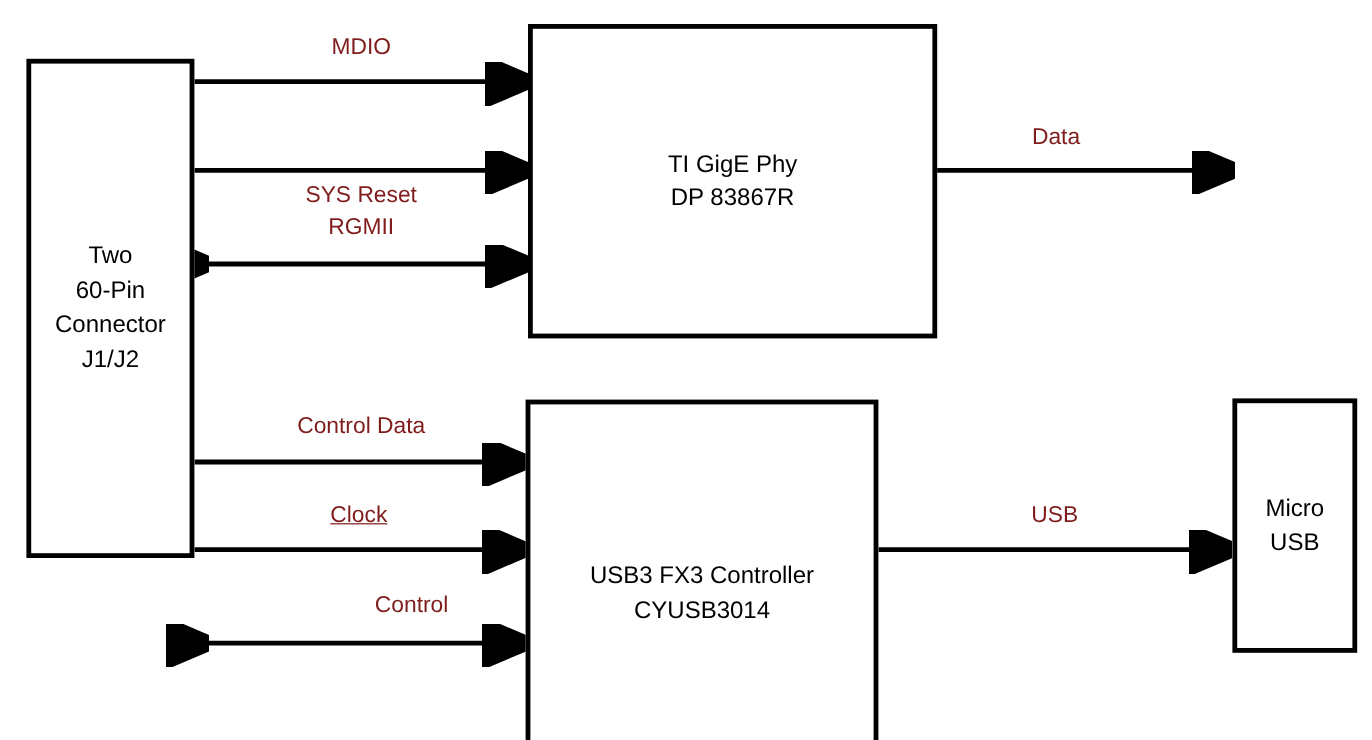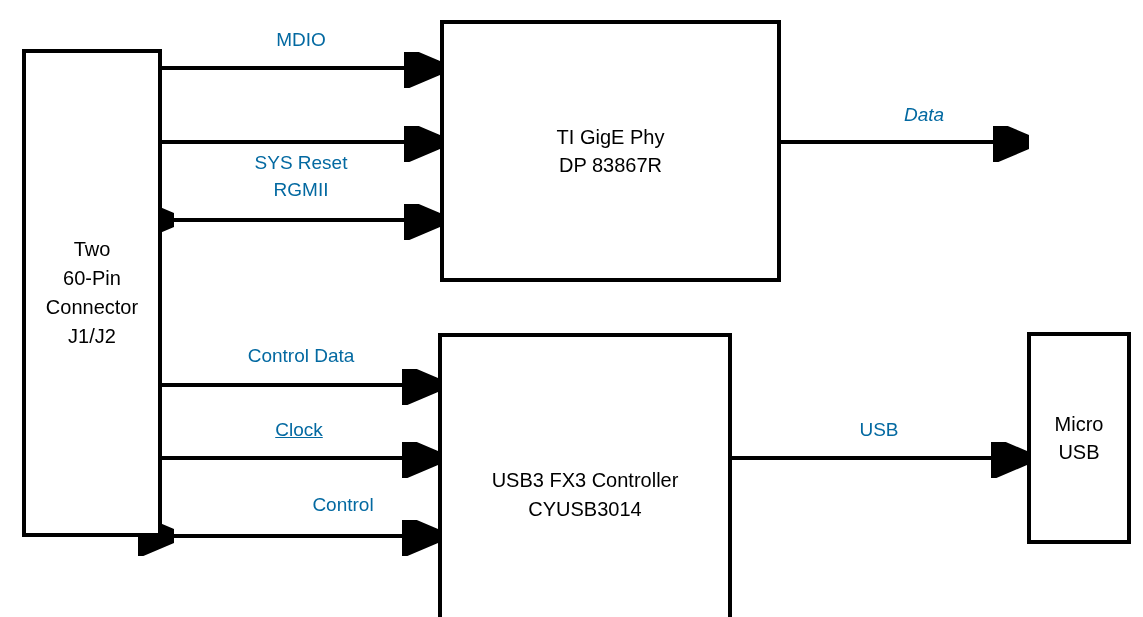--- a/index.html
+++ b/index.html
@@ -34,21 +34,21 @@
   }
   .conn-label {
     font-size: 20px;
     line-height: 1.45;
     color: #000000;
     white-space: pre-line;
   }
   .edge-label {
     position: absolute;
     font-size: 19px;
-    color: #0369a1;
+    color: #7f1d1d;
     white-space: nowrap;
     transform: translateX(-50%);
     text-align: center;
   }
   svg.wires {
     position: absolute;
     left: 0;
     top: 0;
     width: 1143px;
     height: 617px;
@@ -84,21 +84,21 @@
 
     <line x1="162" y1="385" x2="432" y2="385" marker-end="url(#arrow-r)"></line>
 
     <line x1="162" y1="458" x2="432" y2="458" marker-end="url(#arrow-r)"></line>
 
     <line x1="168" y1="536" x2="432" y2="536" marker-end="url(#arrow-r)" marker-start="url(#arrow-l)"></line>
 
     <line x1="732" y1="458" x2="1021" y2="458" marker-end="url(#arrow-r)"></line>
   </svg>
 
-  <div class="box" style="left:22px; top:49px; width:140px; height:488px;">
+  <div class="box" style="left:22px; top:49px; width:140px; height:416px;">
     <span class="conn-label">Two
 60-Pin
 Connector
 J1/J2</span>
   </div>
 
   <div class="box" style="left:440px; top:20px; width:341px; height:262px;">
     <span class="box-label">TI GigE Phy
 DP 83867R</span>
   </div>
@@ -113,21 +113,21 @@
     <span class="box-label">Micro
 USB</span>
   </div>
 
   <div class="edge-label" style="left:301px; top:29px;">MDIO</div>
 
   <div class="edge-label" style="left:301px; top:104px;margin-top:48px;">SYS Reset</div>
 
   <div class="edge-label" style="left:301px; top:179px;">RGMII</div>
 
-  <div class="edge-label" style="left:924px; top:104px;font-style:italic;">Data</div>
+  <div class="edge-label" style="left:880px; top:104px;">Data</div>
 
   <div class="edge-label" style="left:301px; top:345px;">Control Data</div>
 
   <div class="edge-label" style="left:299px; top:419px;text-decoration:underline;">Clock</div>
 
   <div class="edge-label" style="left:299px; top:494px;margin-left:44px;">Control</div>
 
   <div class="edge-label" style="left:879px; top:419px;">USB</div>
 
 </div>

